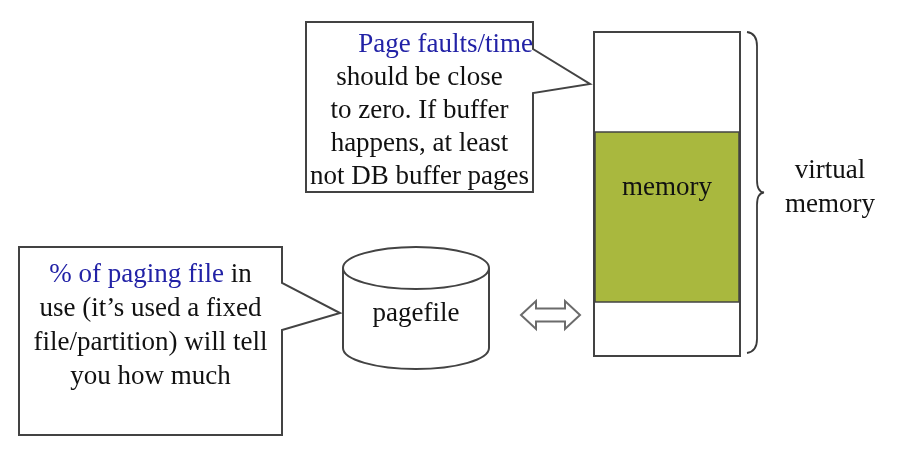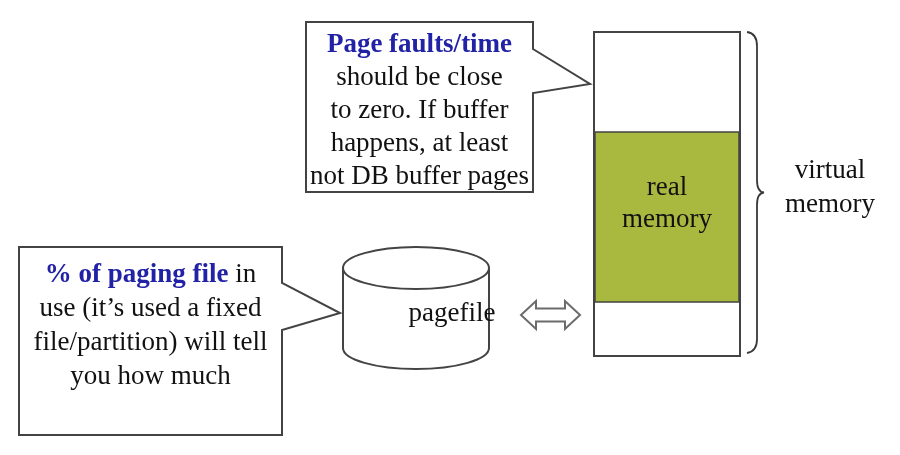--- a/index.html
+++ b/index.html
@@ -27,25 +27,26 @@
     z-index: 2;
     text-align: center;
     font-size: 27px;
     line-height: 33px;
     color: #111111;
     white-space: nowrap;
   }
   .callout-text { line-height: 33px; }
   .blue-bold {
     color: #2222a6;
-    font-weight: bold;
+    font-weight: normal;
+    text-align: right;
   }
   .callout1-text { left: 306px; top: 27px;  width: 227px; }
   .callout2-text { left: 19px;  top: 256px; width: 263px; line-height: 34px; }
-  .pagefile-label { left: 343px; top: 296px; width: 146px; padding-left: 36px; }
+  .pagefile-label { left: 343px; top: 296px; width: 146px; }
   .real-memory-label { left: 594px; top: 170px; width: 146px; line-height: 32px; }
   .virtual-memory-label { left: 765px; top: 152px; width: 130px; line-height: 34px; }
 </style>
 </head>
 <body>
 
 <div class="canvas">
 
   <svg class="shape-layer" viewBox="0 0 900 455" xmlns="http://www.w3.org/2000/svg">
 
@@ -79,21 +80,20 @@
   <div class="txt callout-text callout2-text">
     <div><span class="blue-bold">% of paging file</span><span> in</span></div>
     <div>use (it’s used a fixed</div>
     <div>file/partition) will tell</div>
     <div>you how much</div>
   </div>
 
   <div class="txt pagefile-label">pagefile</div>
 
   <div class="txt real-memory-label">
-    <div>real</div>
     <div>memory</div>
   </div>
 
   <div class="txt virtual-memory-label">
     <div>virtual</div>
     <div>memory</div>
   </div>
 
 </div>
 

